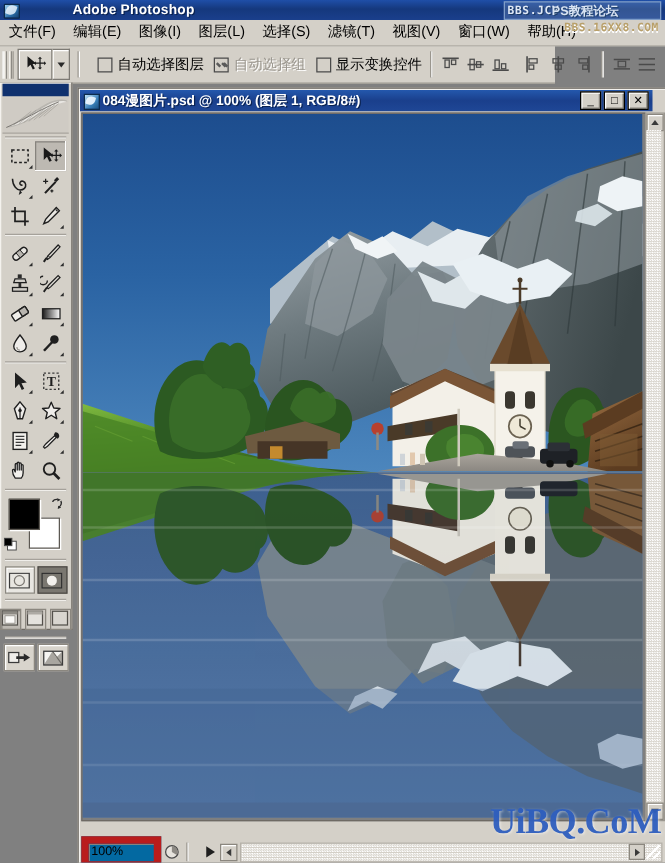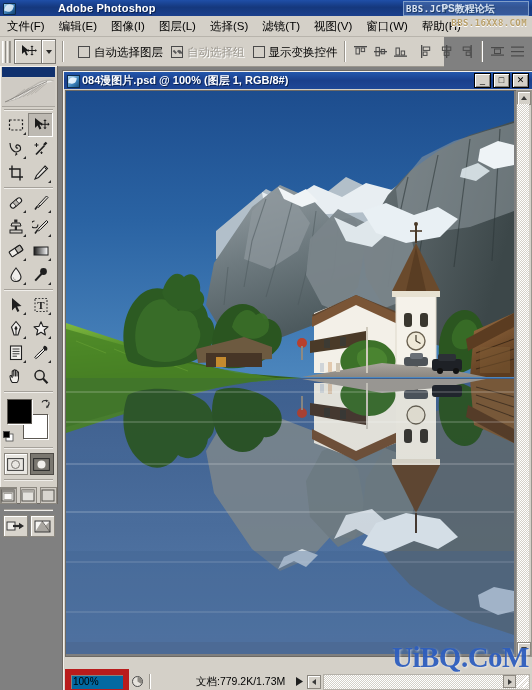--- a/index.html
+++ b/index.html
@@ -132,21 +132,21 @@
   .jbtn{width:23px;height:20px;display:flex;align-items:center;justify-content:center;
     background:#d8d4cc;border:1px solid #8b877f;box-shadow:inset 1px 1px 0 #fff;}
 
   
   .docwin{
     position:absolute;left:62px;top:70px;width:470px;height:620px;
     background:#d4d0c8;border:1px solid #6e6a64;
     box-shadow:inset 1px 1px 0 #f2f0ec;
   }
   .doc-title{
-    position:absolute;left:1px;top:1px;right:1px;height:17px;
+    position:absolute;left:1px;top:1px;right:11px;height:17px;
     background:linear-gradient(to bottom,#2458ad 0%,#1a3f8c 50%,#1f4796 100%);
     display:flex;align-items:center;
   }
   .doc-ic{width:12px;height:12px;margin:0 3px 0 3px;position:relative;flex:0 0 auto;}
   .doc-ic .sq{position:absolute;left:0;top:0;width:11px;height:11px;
     background:linear-gradient(135deg,#bfe0f5,#3b82bb 60%,#19517f);border:1px solid #0d2c4c;}
   .doc-ic .f{position:absolute;left:2px;top:2px;width:7px;height:7px;background:#f0f8ff;
     border-radius:60% 10% 60% 10%;transform:rotate(18deg);opacity:.9;}
   .doc-title-txt{color:#fff;font-size:11px;font-weight:bold;white-space:nowrap;text-shadow:1px 1px 0 #0a2250;}
   .doc-btns{margin-left:auto;display:flex;gap:2px;margin-right:3px;}
@@ -939,21 +939,20 @@
 
     <div class="statusbar">
       <div class="zoom-field">100%</div>
       <div class="zoom-btn">
         <svg width="13" height="13" viewBox="0 0 13 13">
           <circle cx="6.5" cy="6.5" r="5" fill="#e6e3dd" stroke="#4a4a4a" stroke-width="1"></circle>
           <path d="M6.5 6.5 L6.5 1.7 A4.8 4.8 0 0 1 10.4 9 Z" fill="#8d8a84"></path>
         </svg>
       </div>
       <div class="status-sep"></div>
-      <div class="doc-info">文档:779.2K/1.73M</div>
       <div class="status-play">
         <svg width="9" height="11" viewBox="0 0 9 11">
           <path d="M1 1 L8 5.5 L1 10 Z" fill="#1f1f1f"></path>
         </svg>
       </div>
       <div class="status-more">
         <span class="arrow-l"></span>
       </div>
       <div class="status-fill">
         <span class="status-rbtn">

